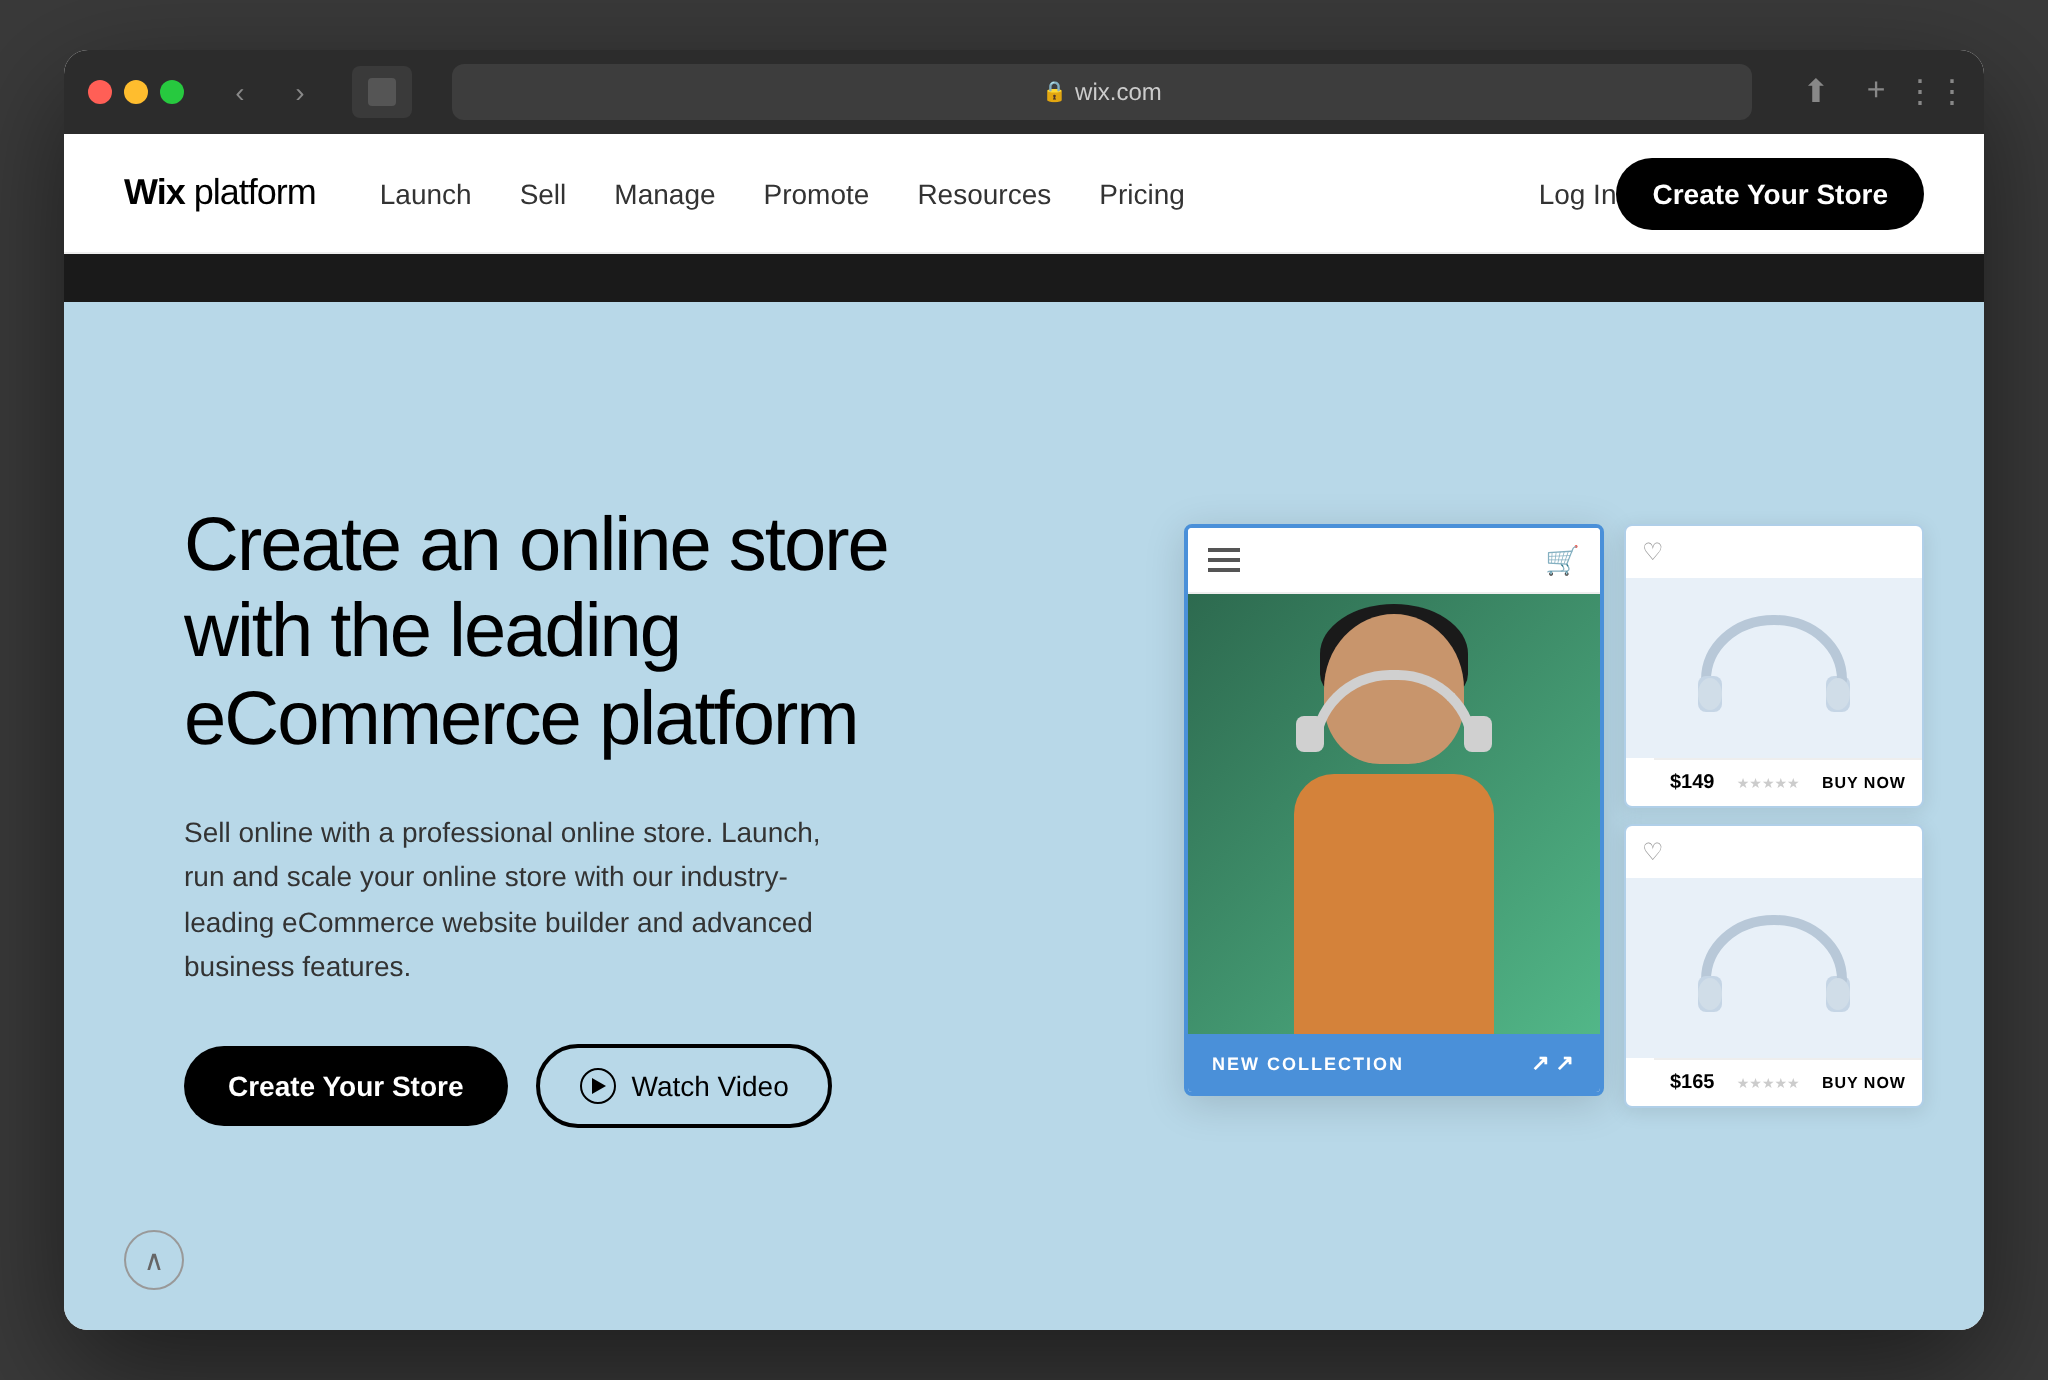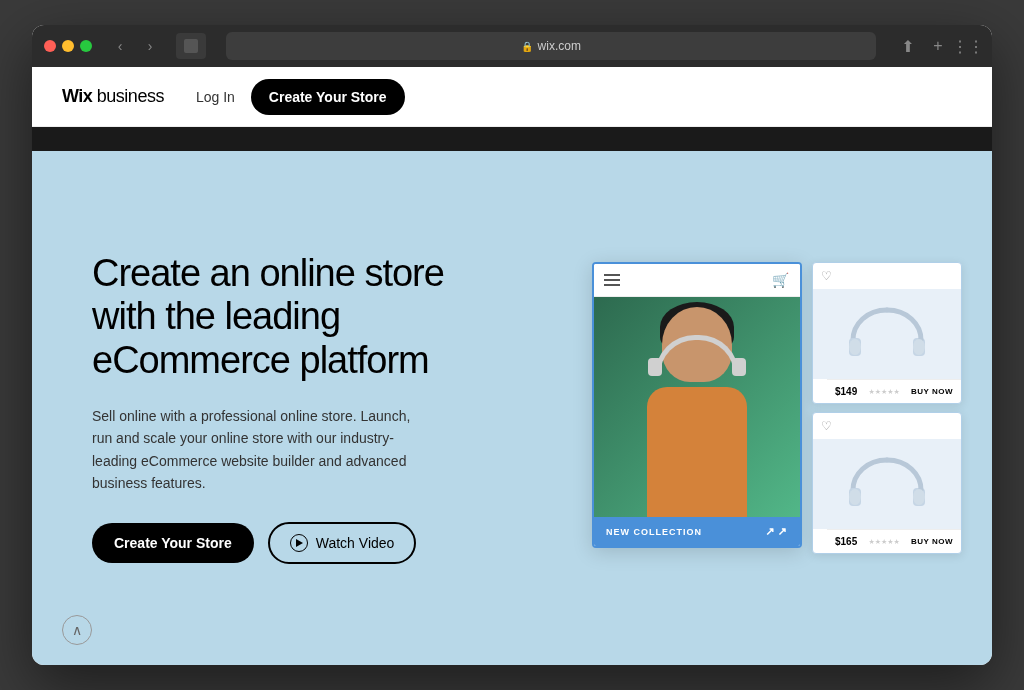--- a/index.html
+++ b/index.html
@@ -153,21 +153,20 @@
     .nav-link {
       font-size: 14px;
       color: #333;
       cursor: pointer;
       text-decoration: none;
       white-space: nowrap;
     }
     .nav-right {
       display: flex;
       align-items: center;
-      gap: 16px;
     }
     .login-btn {
       font-size: 14px;
       color: #333;
       cursor: pointer;
       background: none;
       border: none;
     }
     .cta-btn-primary {
       background: #000;
@@ -534,21 +533,29 @@
       <div class="browser-action-btn">⬆</div>
       <div class="browser-action-btn">+</div>
       <div class="browser-action-btn">⋮⋮</div>
     </div>
   </div>
 
   <div class="page-content">
 
     <nav class="site-nav">
       <div class="site-logo">
-        <span class="wix">Wix</span><span class="ecom"> business</span>
+        <span class="wix">Wix</span><span class="ecom"> platform</span>
+      </div>
+      <div class="nav-links">
+        <a class="nav-link">Launch</a>
+        <a class="nav-link">Sell</a>
+        <a class="nav-link">Manage</a>
+        <a class="nav-link">Promote</a>
+        <a class="nav-link">Resources</a>
+        <a class="nav-link">Pricing</a>
       </div>
       <div class="nav-right">
         <button class="login-btn">Log In</button>
         <button class="cta-btn-primary">Create Your Store</button>
       </div>
     </nav>
 
     <div class="promo-banner">
     </div>
 

